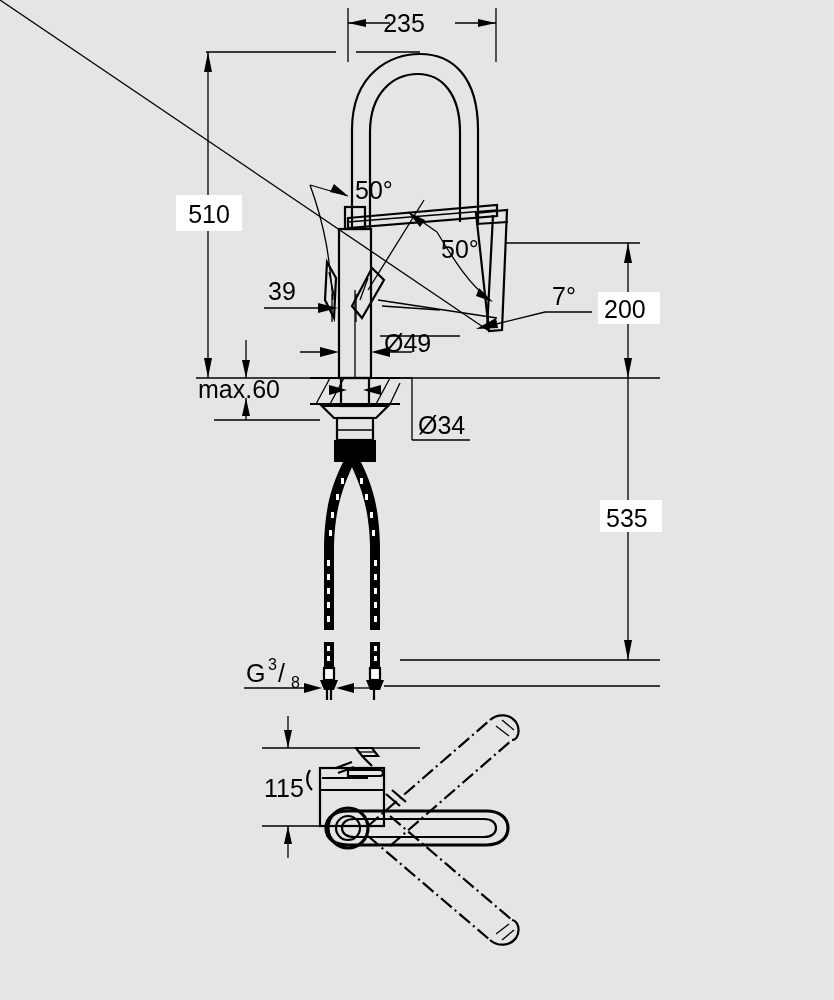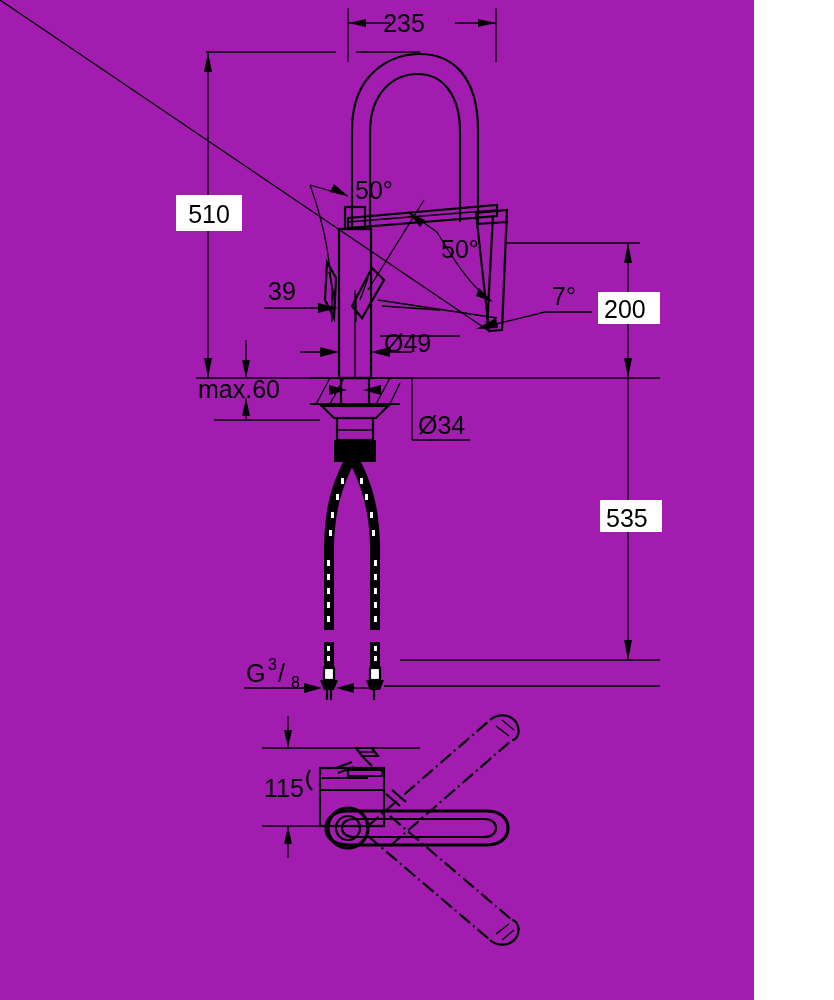--- a/index.html
+++ b/index.html
@@ -1,18 +1,18 @@
 <!DOCTYPE html>
 <html><head>
 <meta charset="utf-8">
 <style>
   html,body{margin:0;padding:0;background:#ffffff;}
   body{width:834px;height:1000px;overflow:hidden;
        font-family:"Liberation Sans", sans-serif;color:#000;}
-  #stage{position:relative;width:754px;height:1000px;background:#a21caf;}
+  #stage{position:relative;width:834px;height:1000px;background:#e5e5e5;}
   svg.drawing{position:absolute;top:0;left:0;width:834px;height:1000px;}
   .dimtext{font-family:"Liberation Sans", sans-serif;font-size:25px;fill:#000;}
   .dimtext-sm{font-family:"Liberation Sans", sans-serif;font-size:16px;fill:#000;}
   .ln{stroke:#000;fill:none;}
   .thin{stroke-width:1.3;}
   .med{stroke-width:2.2;}
   .thick{stroke-width:3.2;}
   .dashcl{stroke-dasharray:14 4 2 4;}
   .fillblk{fill:#000;stroke:none;}
   .nofill{fill:none;}

